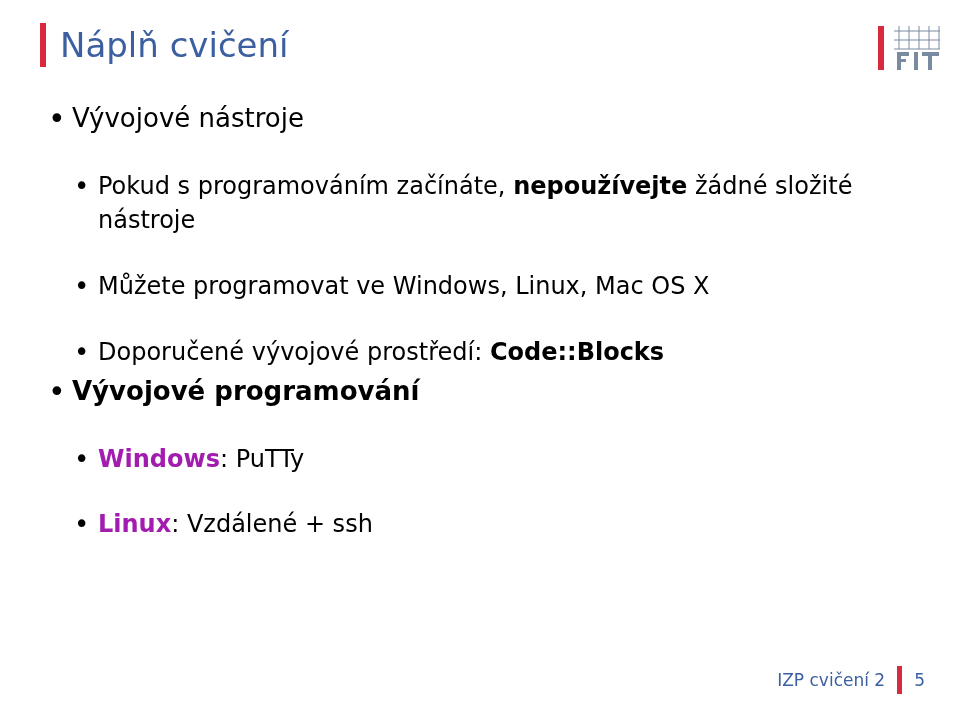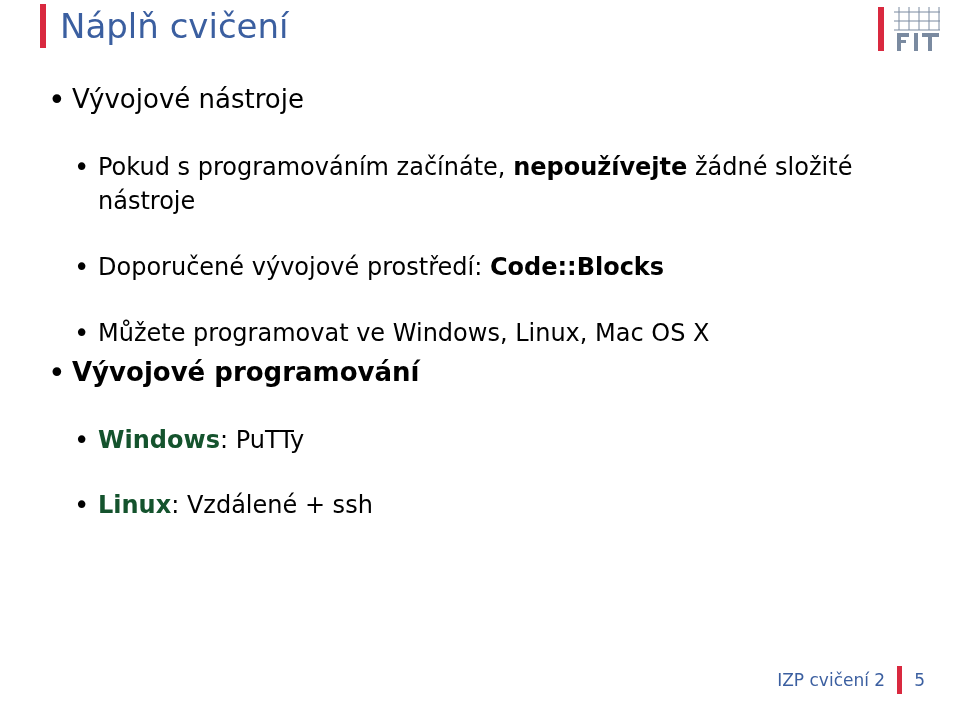--- a/index.html
+++ b/index.html
@@ -8,21 +8,21 @@
     height: 712px;
     font-family: "DejaVu Sans", "Liberation Sans", Arial, sans-serif;
     background: #ffffff;
     color: #000;
     position: relative;
   }
   .slide {
     width: 960px;
     height: 712px;
     position: relative;
-    padding: 4px 20px 10px 40px;
+    padding: 23px 20px 10px 40px;
   }
   .title-row {
     display: flex;
     align-items: flex-start;
     justify-content: space-between;
   }
   .title-left {
     display: flex;
     align-items: center;
     gap: 14px;
@@ -84,21 +84,21 @@
   .lvl2 > li::before {
     content: "•";
     position: absolute;
     left: 2px;
     top: 0;
     color: #000;
     font-size: 26px;
     line-height: 1.35;
   }
   .bold { font-weight: 700; }
-  .blue-bold { font-weight: 700; color: #14532d; }
+  .blue-bold { font-weight: 700; color: #a21caf; }
   .footer {
     position: absolute;
     bottom: 18px;
     right: 35px;
     display: flex;
     align-items: center;
     gap: 12px;
     font-size: 17px;
     color: #3b5fa0;
   }
@@ -150,24 +150,24 @@
 
   <div class="content">
     <ul class="lvl1">
       <li>
         <span>Vývojové nástroje</span>
         <ul class="lvl2">
           <li>
             <span>Pokud s programováním začínáte, </span><span class="bold">nepoužívejte</span><span> žádné složité nástroje</span>
           </li>
           <li>
-            <span>Doporučené vývojové prostředí: </span><span class="bold">Code::Blocks</span>
+            <span>Můžete programovat ve Windows, Linux, Mac OS X</span>
           </li>
           <li>
-            <span>Můžete programovat ve Windows, Linux, Mac OS X</span>
+            <span>Doporučené vývojové prostředí: </span><span class="bold">Code::Blocks</span>
           </li>
         </ul>
       </li>
       <li>
         <span class="bold">Vývojové programování</span>
         <ul class="lvl2">
           <li>
             <span class="blue-bold">Windows</span><span>: PuTTy</span>
           </li>
           <li>

